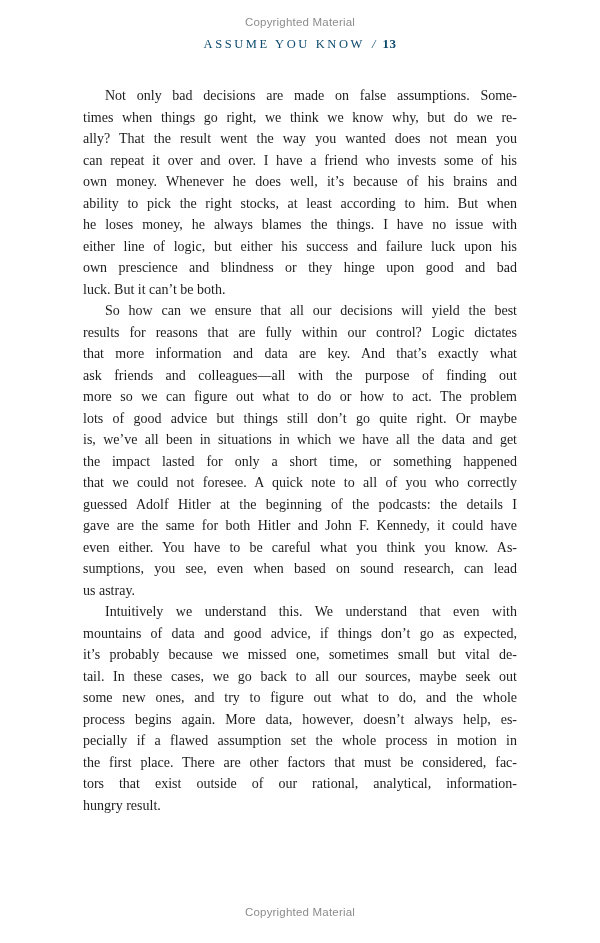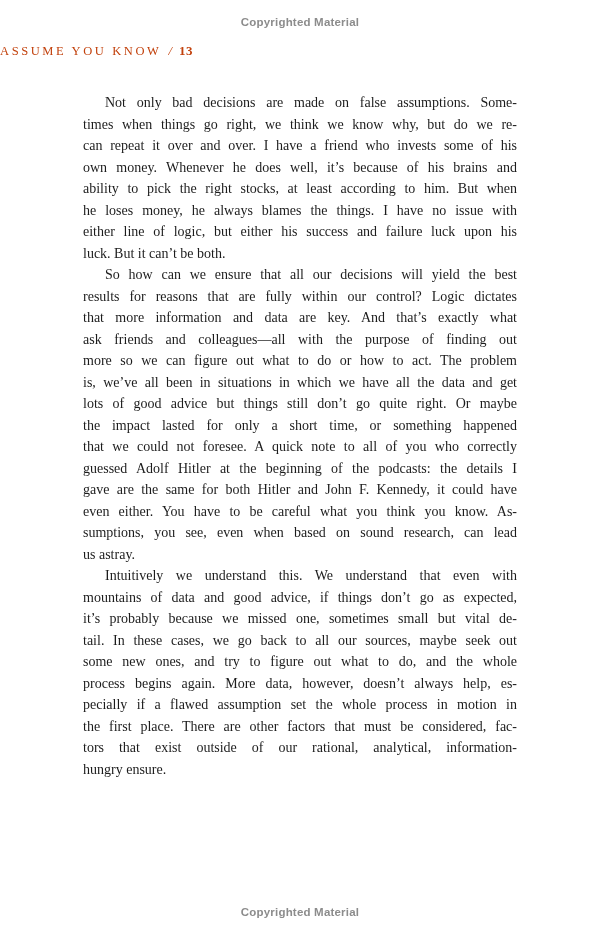--- a/index.html
+++ b/index.html
@@ -5,37 +5,38 @@
   html, body { margin: 0; padding: 0; }
   body {
     width: 600px;
     height: 943px;
     background: #ffffff;
     position: relative;
     overflow: hidden;
   }
   .copyright {
     font-family: "Liberation Sans", sans-serif;
-    font-weight: bold;
+    font-weight: normal;
     font-size: 11.5px;
     color: #8c8c8c;
     text-align: center;
     letter-spacing: 0.2px;
   }
   .copyright-top { padding-top: 16px; }
   .copyright-bottom {
     position: absolute;
     left: 0; right: 0;
     top: 906px;
   }
   .running-header {
-    margin-top: 15px;
+    margin-top: 8px;
+    text-align: center;
     font-family: "Liberation Serif", serif;
     font-size: 12.5px;
-    color: #c2410c;
+    color: #0c4a6e;
     letter-spacing: 2.6px;
   }
   .running-header .sep {
     letter-spacing: 0;
     padding: 0 7px;
     font-style: italic;
   }
   .running-header .pagenum {
     font-weight: bold;
     letter-spacing: 0.5px;
@@ -63,53 +64,55 @@
 
 <div class="running-header">
   <span>ASSUME YOU KNOW</span><span class="sep">/</span><span class="pagenum">13</span>
 </div>
 
 <div class="body-text">
 
   <div>
     <div class="line indent">Not only bad decisions are made on false assumptions. Some-</div>
     <div class="line">times when things go right, we think we know why, but do we re-</div>
+    <div class="line">ally? That the result went the way you wanted does not mean you</div>
     <div class="line">can repeat it over and over. I have a friend who invests some of his</div>
     <div class="line">own money. Whenever he does well, it’s because of his brains and</div>
     <div class="line">ability to pick the right stocks, at least according to him. But when</div>
     <div class="line">he loses money, he always blames the things. I have no issue with</div>
     <div class="line">either line of logic, but either his success and failure luck upon his</div>
+    <div class="line">own prescience and blindness or they hinge upon good and bad</div>
     <div class="line last">luck. But it can’t be both.</div>
   </div>
 
   <div>
     <div class="line indent">So how can we ensure that all our decisions will yield the best</div>
     <div class="line">results for reasons that are fully within our control? Logic dictates</div>
     <div class="line">that more information and data are key. And that’s exactly what</div>
     <div class="line">ask friends and colleagues—all with the purpose of finding out</div>
     <div class="line">more so we can figure out what to do or how to act. The problem</div>
+    <div class="line">lots of good advice but things still don’t go quite right. Or maybe</div>
     <div class="line">is, we’ve all been in situations in which we have all the data and get</div>
-    <div class="line">lots of good advice but things still don’t go quite right. Or maybe</div>
     <div class="line">the impact lasted for only a short time, or something happened</div>
     <div class="line">that we could not foresee. A quick note to all of you who correctly</div>
     <div class="line">guessed Adolf Hitler at the beginning of the podcasts: the details I</div>
     <div class="line">gave are the same for both Hitler and John F. Kennedy, it could have</div>
     <div class="line">even either. You have to be careful what you think you know. As-</div>
     <div class="line">sumptions, you see, even when based on sound research, can lead</div>
     <div class="line last">us astray.</div>
   </div>
 
   <div>
     <div class="line indent">Intuitively we understand this. We understand that even with</div>
     <div class="line">mountains of data and good advice, if things don’t go as expected,</div>
     <div class="line">it’s probably because we missed one, sometimes small but vital de-</div>
     <div class="line">tail. In these cases, we go back to all our sources, maybe seek out</div>
     <div class="line">some new ones, and try to figure out what to do, and the whole</div>
     <div class="line">process begins again. More data, however, doesn’t always help, es-</div>
     <div class="line">pecially if a flawed assumption set the whole process in motion in</div>
     <div class="line">the first place. There are other factors that must be considered, fac-</div>
     <div class="line">tors that exist outside of our rational, analytical, information-</div>
-    <div class="line last">hungry ensure.</div>
+    <div class="line last">hungry result.</div>
   </div>
 
 </div>
 
 <div class="copyright copyright-bottom">Copyrighted Material</div>
 
 </body></html>

